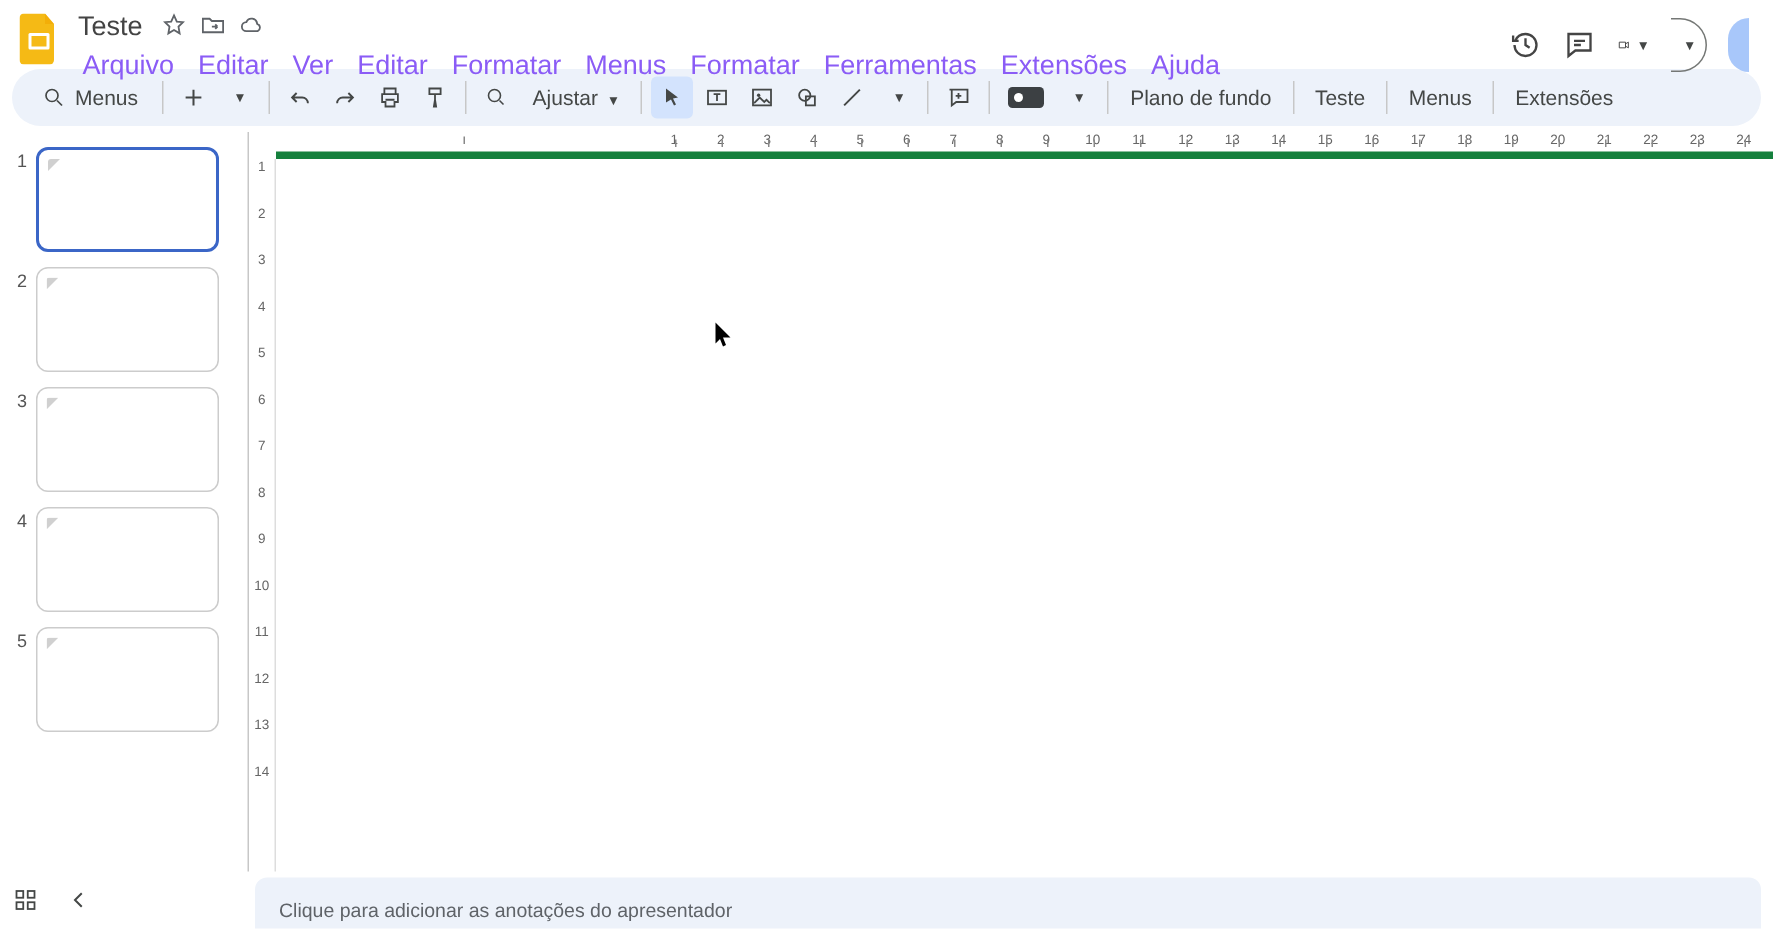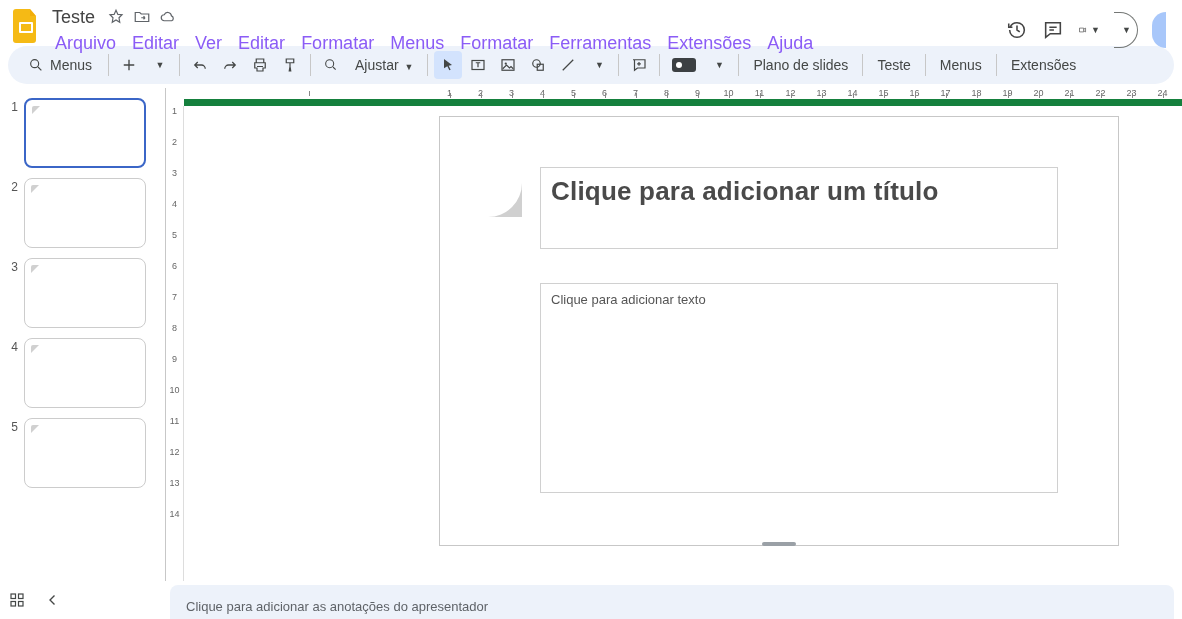--- a/index.html
+++ b/index.html
@@ -36,21 +36,21 @@
 .main { display:flex; height:calc(619px - 46px - 38px - 42px); margin-top:4px; }
 .thumbs { width:165px; padding:10px 10px 0 4px; overflow:hidden; }
 .thumb-row { display:flex; align-items:flex-start; margin-bottom:10px; }
 .thumb-num { width:14px; font-size:12px; color:#555; text-align:right; padding-top:2px; }
 .thumb { width:122px; height:70px; border:1px solid #ccc; border-radius:8px; margin-left:6px; background:#fff; position:relative; cursor:pointer; }
 .thumb.active { border:2px solid #3b66c7; }
 .thumb-mark { position:absolute; left:6px; top:6px; width:8px; height:8px; }
 .thumb-mark::before { content:""; position:absolute; width:8px; height:8px; background:#d0d0d0; clip-path:polygon(100% 0,0 0,0 100%); border-radius:2px 0 0 0;}
 
 .canvas-wrap { flex:1; position:relative; border-left:1px solid #c7c7c7; }
-.ruler-h { position:absolute; left:18px; right:0; top:0; height:18px; background:#fff; border-bottom:7px solid #15803d; font-size:9px; color:#666; overflow:hidden; }
+.ruler-h { position:absolute; left:18px; right:0; top:0; height:18px; background:#fff; border-bottom:5px solid #15803d; font-size:9px; color:#666; overflow:hidden; }
 .ruler-h .ticks { position:relative; height:100%; white-space:nowrap; }
 .ruler-v { position:absolute; left:0; top:18px; bottom:0; width:18px; background:#fff; border-right:1px solid #ddd; font-size:9px; color:#666; overflow:hidden; }
 .ruler-v .tick { display:block; height:31px; text-align:center; }
 .canvas-area { position:absolute; left:18px; top:18px; right:0; bottom:0; background:#fff; }
 .slide { position:absolute; left:255px; top:10px; width:680px; height:430px; background:#fff; border:1px solid #c7c7c7; }
 .title-ph { position:absolute; left:100px; top:50px; width:518px; height:82px; border:1px solid #d0d0d0; padding:8px 10px; }
 .title-ph-text { font-size:26px; font-weight:700; color:#4a4a4a; letter-spacing:0.2px; }
 .body-ph { position:absolute; left:100px; top:166px; width:518px; height:210px; border:1px solid #d0d0d0; padding:8px 10px; }
 .body-ph-text { font-size:13px; color:#555; }
 .quarter-circle { position:absolute; left:48px; top:66px; width:34px; height:34px; }
@@ -229,21 +229,21 @@
   <div class="tb-btn" style="padding:0 6px;">
       <svg width="24" height="14">
         <rect width="24" height="14" rx="3" fill="#3c4043"></rect>
         <circle cx="7" cy="7" r="3" fill="#fff"></circle>
       </svg>
     </div>
   <div class="tb-btn">
       <span class="drop-arrow">▼</span>
     </div>
   <div class="tb-sep"></div>
-  <div class="tb-text">Plano de slides</div>
+  <div class="tb-text">Plano de fundo</div>
   <div class="tb-sep"></div>
   <div class="tb-text">Teste</div>
   <div class="tb-sep"></div>
   <div class="tb-text">Menus</div>
   <div class="tb-sep"></div>
   <div class="tb-text">Extensões</div>
 </div>
 
 <div class="main">
   <div class="thumbs">
@@ -298,34 +298,20 @@
         <span class="tick">12</span>
         <span class="tick">13</span>
         <span class="tick">14</span>
       </div>
     <div class="canvas-area">
       <div class="cursor-arrow">
           <svg width="14" height="18">
             <path fill="#000" d="M1 1l0 14 3-3 2 5 2-1-2-5 5 0z"></path>
           </svg>
         </div>
-      <div class="slide">
-        <div class="quarter-circle">
-          <svg viewBox="0 0 34 34">
-              <path fill="#d0d0d0" d="M34 0 A34 34 0 0 0 0 34 L0 0 Z" transform="rotate(180 17 17)"></path>
-            </svg>
-        </div>
-        <div class="title-ph">
-          <div class="title-ph-text">Clique para adicionar um título</div>
-        </div>
-        <div class="body-ph">
-          <div class="body-ph-text">Clique para adicionar texto</div>
-        </div>
-        <div class="resize-handle"></div>
-      </div>
     </div>
   </div>
 </div>
 
 <div class="notes">
   <span>Clique para adicionar as anotações do apresentador</span>
 </div>
 
 <div class="bottom-left">
   <span class="bl-icon">

